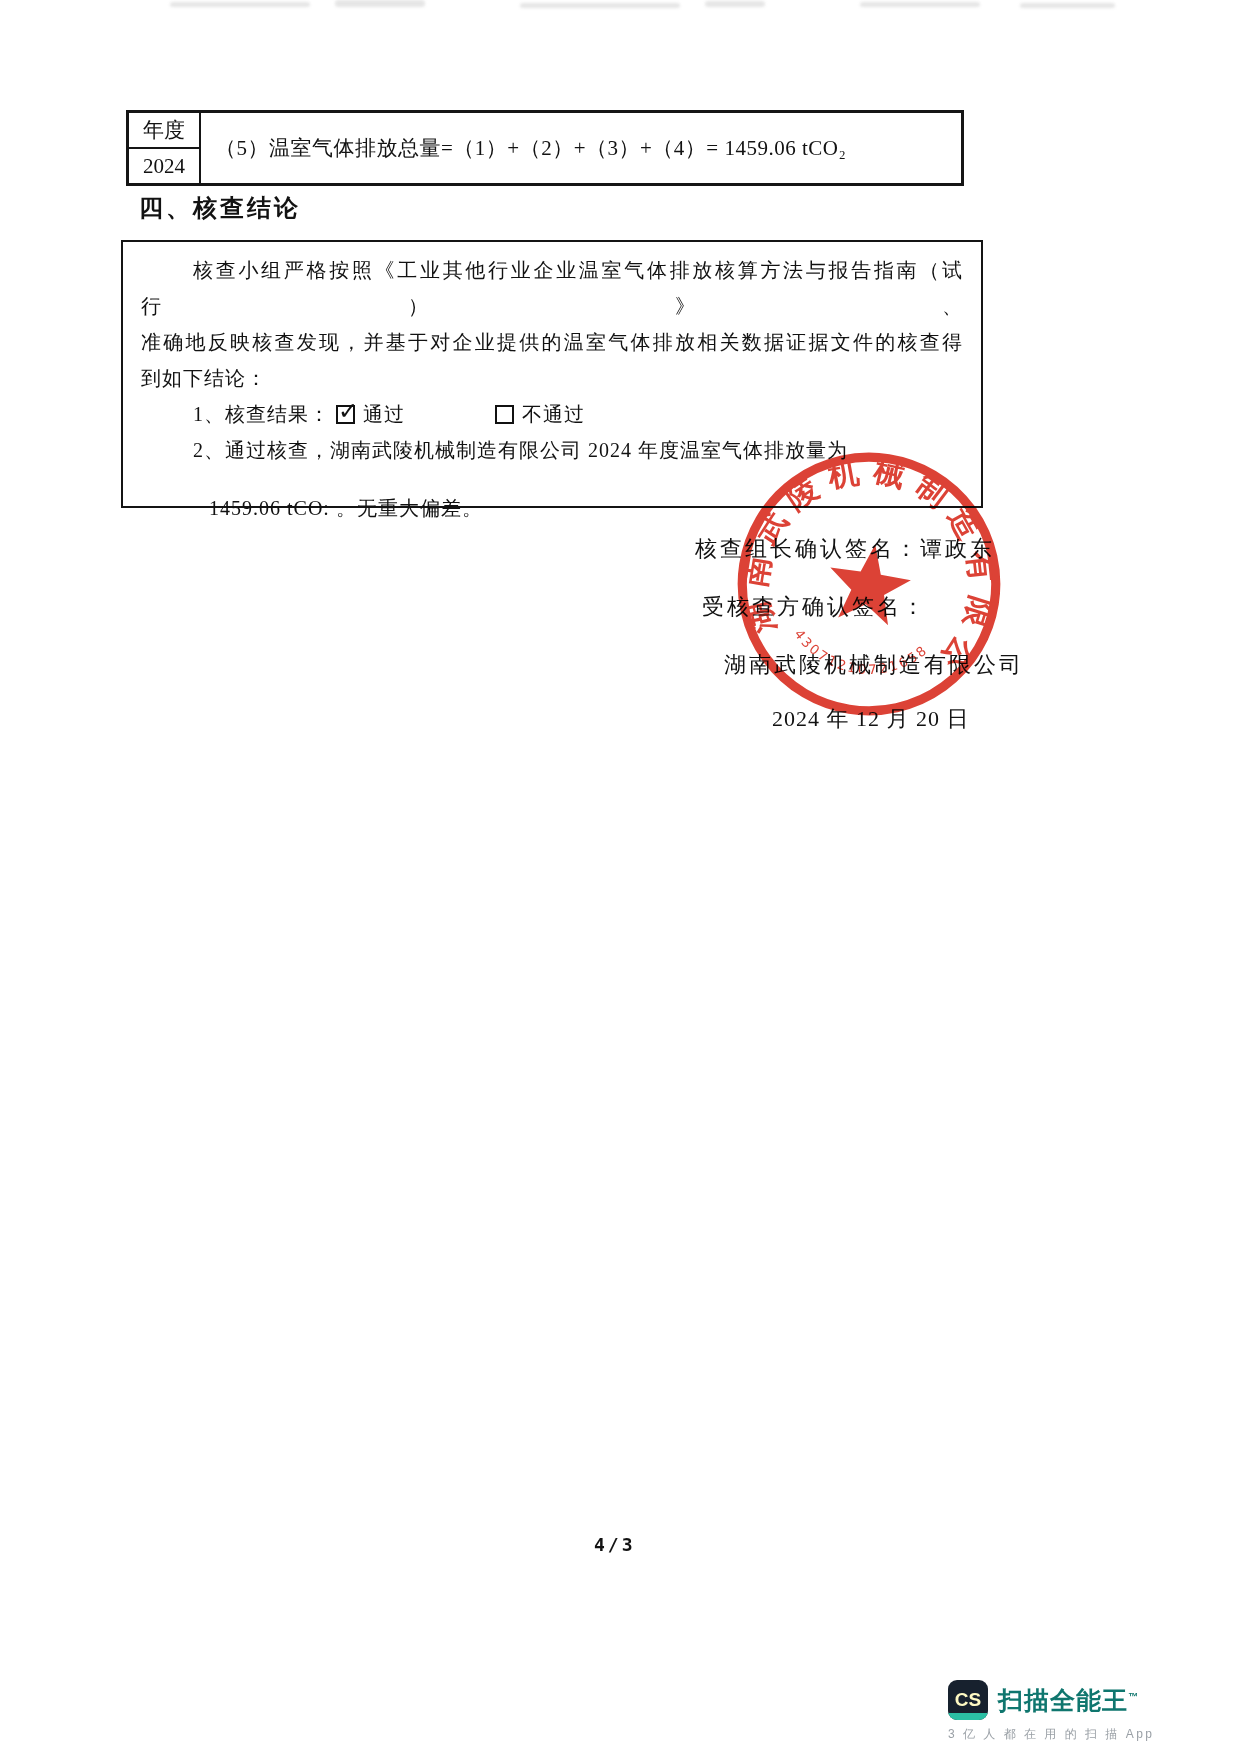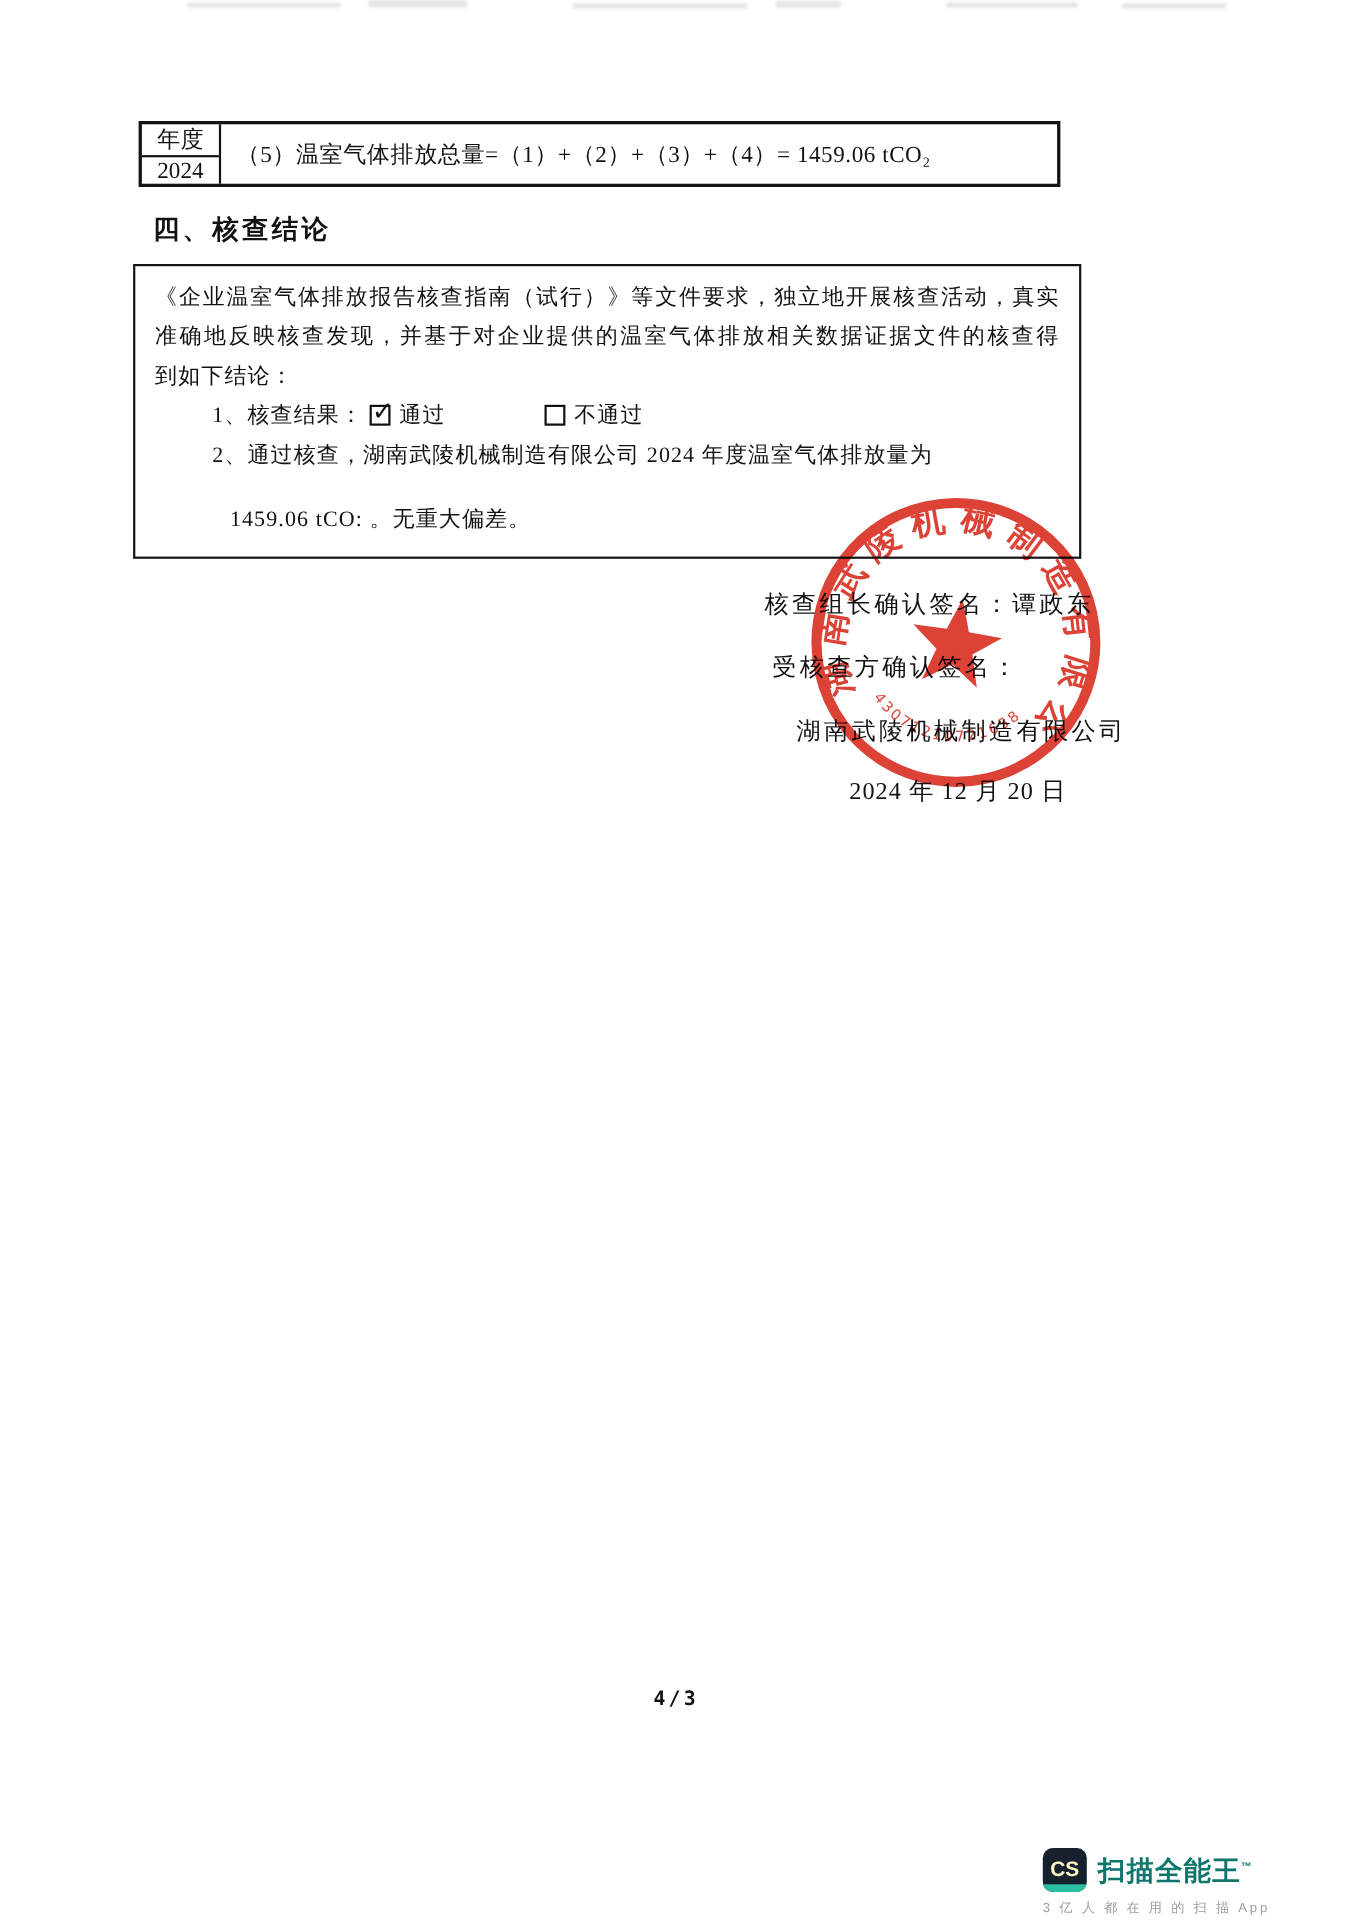--- a/index.html
+++ b/index.html
@@ -4,21 +4,21 @@
 <style>
   html,body{margin:0;padding:0;background:#ffffff;}
   #page{position:relative;width:1240px;height:1755px;background:#ffffff;overflow:hidden;
         font-family:"Liberation Serif","DejaVu Serif",serif;color:#121212;}
   .abs{position:absolute;}
 
   
   .smudge{position:absolute;background:#bdbdbd;opacity:.38;filter:blur(1.5px);border-radius:3px;}
 
   
-  #tbl{left:126px;top:110px;width:838px;height:60px;border:3px solid #151515;display:flex;box-sizing:border-box;}
+  #tbl{left:126px;top:110px;width:838px;height:76px;border:3px solid #151515;display:flex;box-sizing:border-box;}
   .tbl-left{width:72px;border-right:2px solid #151515;display:flex;flex-direction:column;box-sizing:border-box;}
   .tbl-left .cell{flex:1;display:flex;align-items:center;justify-content:center;font-size:21px;}
   .tbl-left .cell.top{border-bottom:2px solid #151515;}
   .tbl-right{flex:1;display:flex;align-items:center;padding-left:14px;font-size:21px;letter-spacing:.5px;white-space:nowrap;}
 
   
   #heading{left:139px;top:192px;font-size:24px;font-weight:bold;letter-spacing:3px;}
 
   
   #conclusion-box{left:121px;top:240px;width:862px;height:268px;border:2px solid #141414;box-sizing:border-box;
@@ -76,21 +76,21 @@
     <div class="tbl-left">
       <div class="cell top">年度</div>
       <div class="cell">2024</div>
     </div>
     <div class="tbl-right">（5）温室气体排放总量=（1）+（2）+（3）+（4）= 1459.06 tCO₂</div>
   </div>
 
   <div id="heading" class="abs">四、核查结论</div>
 
   <div id="conclusion-box" class="abs">
-    <div class="jline">《企业温室气体排放报告核查指南（试行）》等文件要求，独立地开展核查活动，真实</div>
+    <div class="jline indent1">核查小组严格按照《工业其他行业企业温室气体排放核算方法与报告指南（试行）》、</div>
     <div class="jline">准确地反映核查发现，并基于对企业提供的温室气体排放相关数据证据文件的核查得</div>
     <div>到如下结论：</div>
     <div class="ml1">
       <span>1、核查结果：</span><span class="cb"><span class="tick">✓</span></span><span>通过</span><span class="cb-gap"></span><span class="cb"></span><span>不通过</span>
     </div>
     <div class="ml1">2、通过核查，湖南武陵机械制造有限公司 2024 年度温室气体排放量为</div>
     <div class="ml2">1459.06  tCO:  。无重大偏差。</div>
   </div>
 
   <div id="sig-leader" class="sig">核查组长确认签名：谭政东</div>

